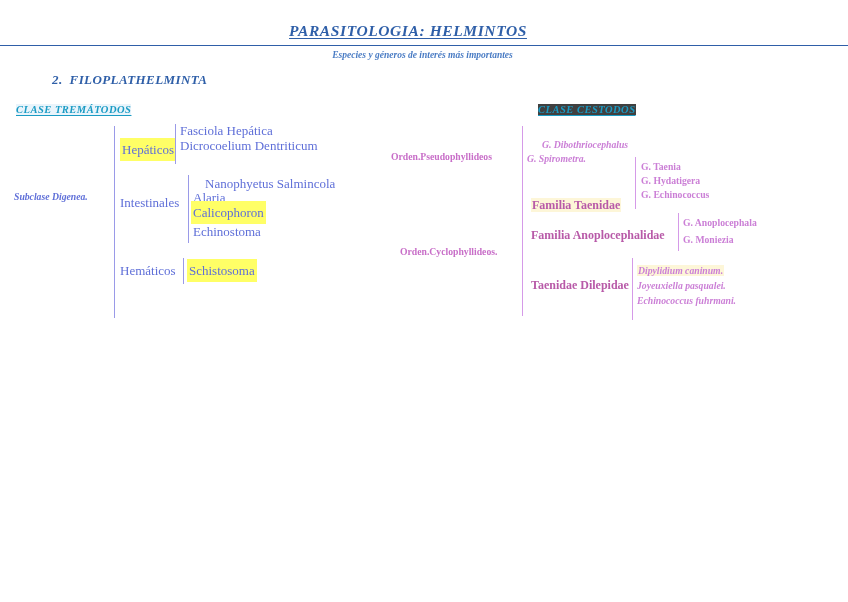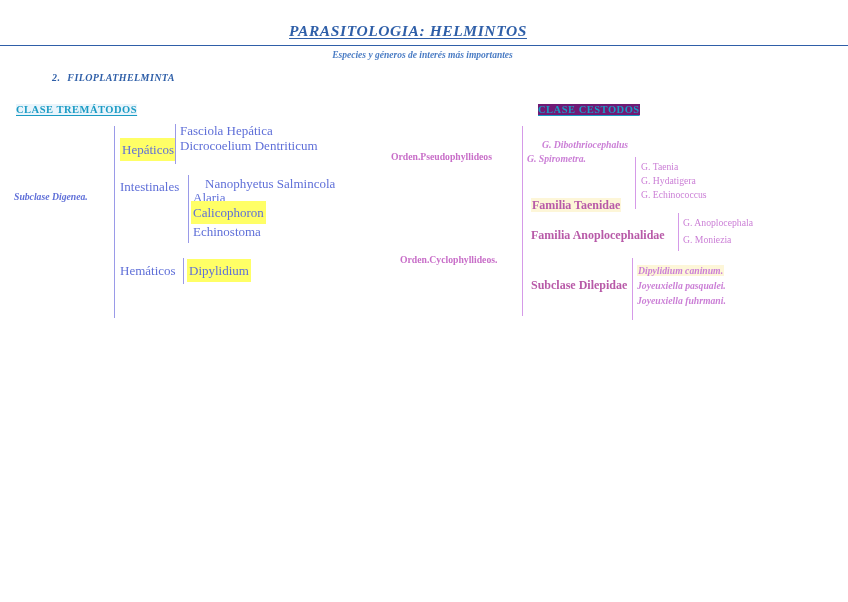--- a/index.html
+++ b/index.html
@@ -57,47 +57,48 @@
   }
 
   
   .section-heading {
     position: absolute;
     left: 52px;
     top: 72px;
     font-family: "Liberation Serif", serif;
     font-style: italic;
     font-weight: bold;
-    font-size: 10px;
+    font-size: 13px;
     letter-spacing: 0.4px;
     color: #2f5fa8;
   }
   .section-heading .num { margin-right: 7px; }
 
   
   .class-heading {
     position: absolute;
     font-family: "Liberation Serif", serif;
+    font-style: italic;
     font-weight: bold;
     font-size: 10.5px;
     letter-spacing: 0.5px;
     text-decoration: underline;
     text-underline-offset: 2px;
   }
   .class-heading.trematodos {
     left: 16px;
     top: 104px;
     color: #1a9bc4;
     background: #e9f4fb;
   }
   .class-heading.cestodos {
     left: 538px;
     top: 104px;
     color: #1a9bc4;
-    background: #701a75;
+    background: #404040;
   }
 
   
   .txt {
     position: absolute;
     white-space: nowrap;
     line-height: 13.5px;
   }
   .blue {
     font-family: "Liberation Serif", serif;
@@ -126,21 +127,21 @@
   .pink-gi {
     font-family: "Liberation Serif", serif;
     font-size: 9.7px;
     font-style: italic;
     font-weight: bold;
     color: #cb7fd6;
   }
   .pink-g {
     font-family: "Liberation Serif", serif;
     font-size: 9.7px;
-    font-weight: normal;
+    font-weight: bold;
     color: #cb7fd6;
   }
   .hl-yellow {
     background: #ffff66;
     padding: 4px 2px;
   }
   .hl-cream {
     background: #fdf6d8;
     padding: 0 1px;
   }
@@ -174,56 +175,56 @@
 
 <div class="vline" style="left:114px; top:126px; height:192px;"></div>
 
 <div class="txt blue" style="left:120px; top:143px;">
   <span class="hl-yellow">Hepáticos</span>
 </div>
 <div class="vline" style="left:175px; top:124px; height:40px;"></div>
 <div class="txt blue" style="left:180px; top:124px;">Fasciola Hepática</div>
 <div class="txt blue" style="left:180px; top:139px;">Dicrocoelium Dentriticum</div>
 
-<div class="txt blue" style="left:120px; top:180px;">Intestinales</div>
+<div class="txt blue" style="left:120px; top:196px;">Intestinales</div>
 <div class="vline" style="left:188px; top:175px; height:68px;"></div>
 <div class="txt blue" style="left:205px; top:177px;">Nanophyetus Salmincola</div>
 <div class="txt blue" style="left:193px; top:191px;text-align:right;">Alaria</div>
 <div class="txt blue" style="left:191px; top:206px;">
   <span class="hl-yellow">Calicophoron</span>
 </div>
 <div class="txt blue" style="left:193px; top:225px;">Echinostoma</div>
 
 <div class="txt blue" style="left:120px; top:264px;">Hemáticos</div>
 <div class="vline" style="left:183px; top:258px; height:26px;"></div>
 <div class="txt blue" style="left:187px; top:264px;">
-  <span class="hl-yellow">Dipylidium</span>
+  <span class="hl-yellow">Schistosoma</span>
 </div>
 
 <div class="class-heading cestodos">CLASE CESTODOS</div>
 
 <div class="txt pink-i" style="left:391px; top:150px;">Orden.Pseudophyllideos</div>
 <div class="vline pinkline" style="left:522px; top:126px; height:190px;"></div>
 <div class="txt pink-gi" style="left:527px; top:138px;margin-left:15px;">G. Dibothriocephalus</div>
 <div class="txt pink-gi" style="left:527px; top:152px;">G. Spirometra.</div>
 
-<div class="txt pink-i" style="left:400px; top:253px;">Orden.Cyclophyllideos.</div>
+<div class="txt pink-i" style="left:400px; top:245px;">Orden.Cyclophyllideos.</div>
 
 <div class="txt pink-b" style="left:531px; top:199px;">
   <span class="hl-cream">Familia Taenidae</span>
 </div>
 <div class="vline pinkline" style="left:635px; top:157px; height:52px;"></div>
 <div class="txt pink-g" style="left:641px; top:160px;">G. Taenia</div>
 <div class="txt pink-g" style="left:641px; top:174px;">G. Hydatigera</div>
 <div class="txt pink-g" style="left:641px; top:188px;">G. Echinococcus</div>
 
 <div class="txt pink-b" style="left:531px; top:229px;">Familia Anoplocephalidae</div>
 <div class="vline pinkline" style="left:678px; top:213px; height:38px;"></div>
 <div class="txt pink-g" style="left:683px; top:216px;">G. Anoplocephala</div>
 <div class="txt pink-g" style="left:683px; top:233px;">G. Moniezia</div>
 
-<div class="txt pink-b" style="left:531px; top:279px;">Subclase Dilepidae</div>
+<div class="txt pink-b" style="left:531px; top:279px;">Taenidae Dilepidae</div>
 <div class="vline pinkline" style="left:632px; top:258px; height:62px;"></div>
 <div class="txt pink-gi" style="left:637px; top:264px;">
   <span class="hl-cream">Dipylidium caninum.</span>
 </div>
 <div class="txt pink-gi" style="left:637px; top:279px;">Joyeuxiella pasqualei.</div>
-<div class="txt pink-gi" style="left:637px; top:294px;">Joyeuxiella fuhrmani.</div>
+<div class="txt pink-gi" style="left:637px; top:294px;">Echinococcus fuhrmani.</div>
 
 </body></html>

